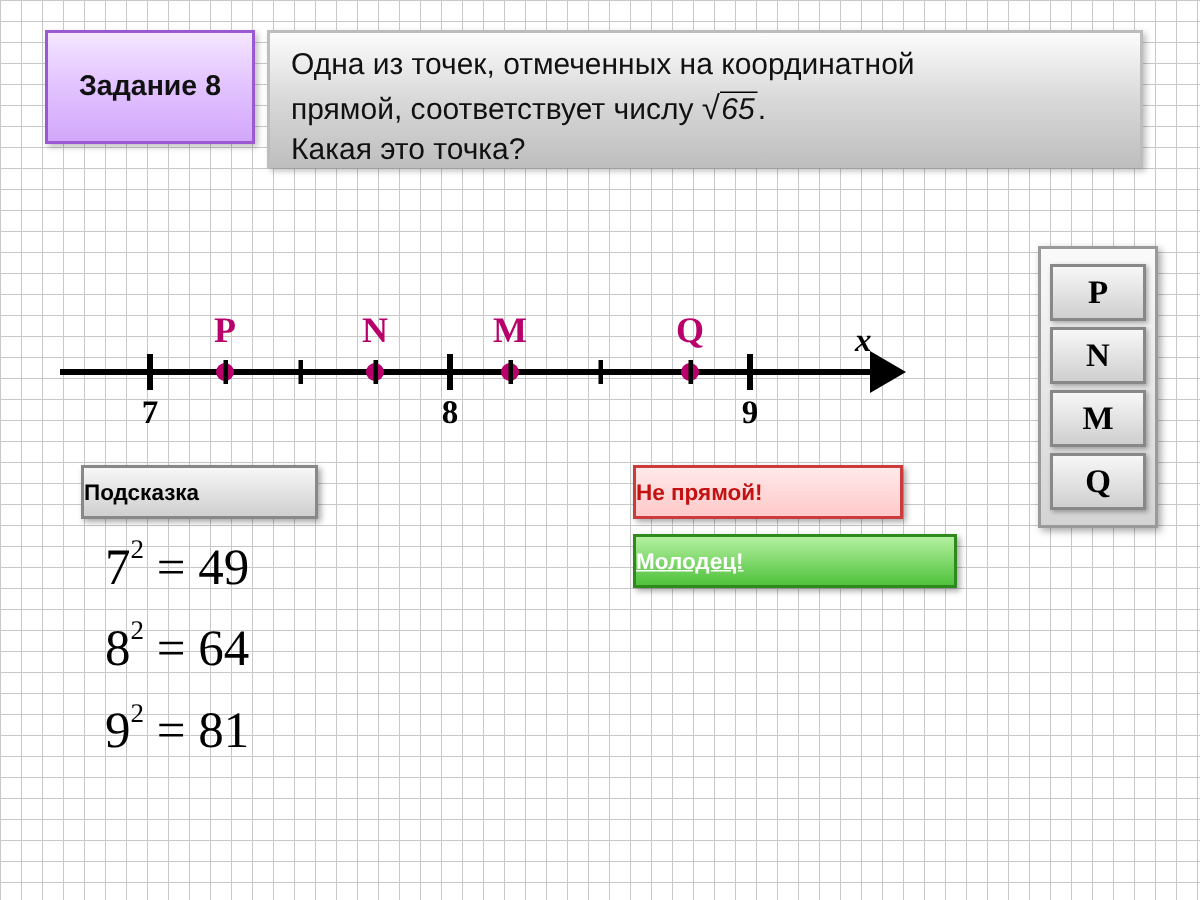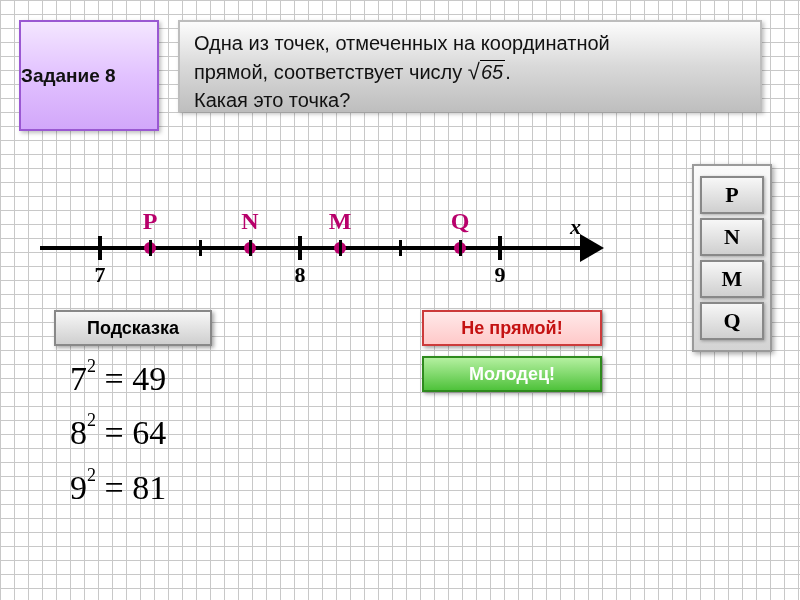--- a/index.html
+++ b/index.html
@@ -12,26 +12,26 @@
       linear-gradient(to right, #c8c8c8 1px, transparent 1px),
       linear-gradient(to bottom, #c8c8c8 1px, transparent 1px),
       #fff;
     background-size: 14px 14px;
     position: relative;
     overflow: hidden;
   }
 
   .task-badge {
     position: absolute;
-    left: 19px; top: 20px;
-    width: 140px; height: 111px;
+    left: 30px; top: 20px;
+    width: 140px; height: 76px;
     border: 2px solid #9a58d2;
     background: linear-gradient(#f4e6ff, #e2c2ff, #d2a7fa);
     display: flex; flex-direction: column;
-    justify-content: center;
+    align-items: center; justify-content: center;
     font-weight: bold; font-size: 19px;
     color: #111;
     box-shadow: 2px 2px 4px rgba(0,0,0,0.25);
   }
 
   .question-box {
     position: absolute;
     left: 178px; top: 20px;
     width: 584px; height: 92px;
     border: 2px solid #bdbdbd;
@@ -107,39 +107,39 @@
   .axis-x {
     position: absolute;
     left: 530px; top: 14px;
     font: italic bold 22px 'Times New Roman', serif;
   }
 
   
   .btn {
     position: absolute;
     height: 36px;
-    display: flex; align-items: center; justify-content: center;
-    font-weight: bold; font-size: 18px;
+    display: flex; align-items: center; 
+    font-weight: bold; font-size: 15px;
     cursor: pointer;
     box-shadow: 2px 2px 4px rgba(0,0,0,0.35);
   }
   .btn-hint {
     left: 54px; top: 310px; width: 158px;
     background: linear-gradient(#f7f7f7, #cfcfcf);
     border: 2px solid #888; color: #000;
   }
   .btn-wrong {
     left: 422px; top: 310px; width: 180px;
     background: linear-gradient(#ffe9e9, #ffc9c9);
     border: 2px solid #cc3b3b; color: #c41212;
   }
   .btn-right {
-    left: 422px; top: 356px; width: 180px;
+    left: 422px; top: 356px; width: 216px;
     background: linear-gradient(#b4f0a0, #4fc23b);
-    border: 2px solid #2f8a1e; color: #fff;
+    border: 2px solid #2f8a1e; color: #fff; text-decoration: underline;
   }
 
   
   .answers {
     position: absolute;
     right: 28px; top: 164px;
     width: 80px;
     background: linear-gradient(#fafafa, #d4d4d4);
     border: 2px solid #9a9a9a;
     padding: 6px;

